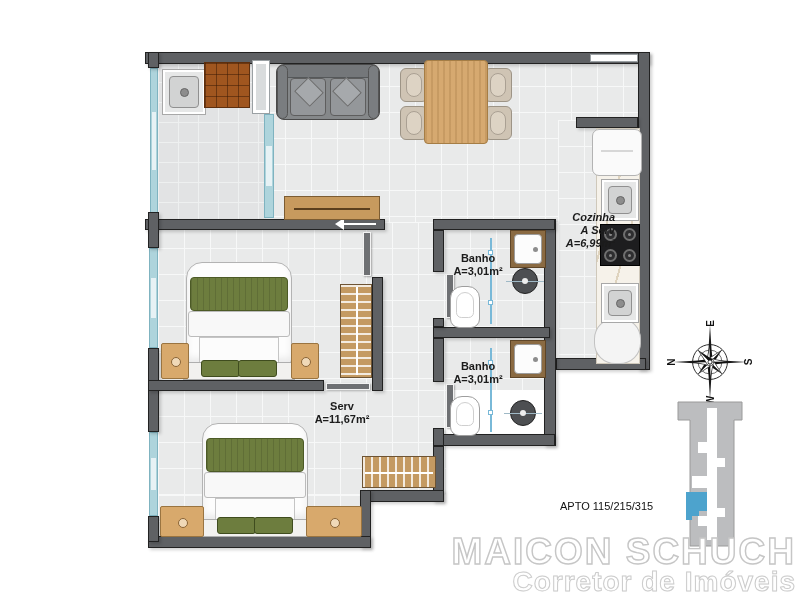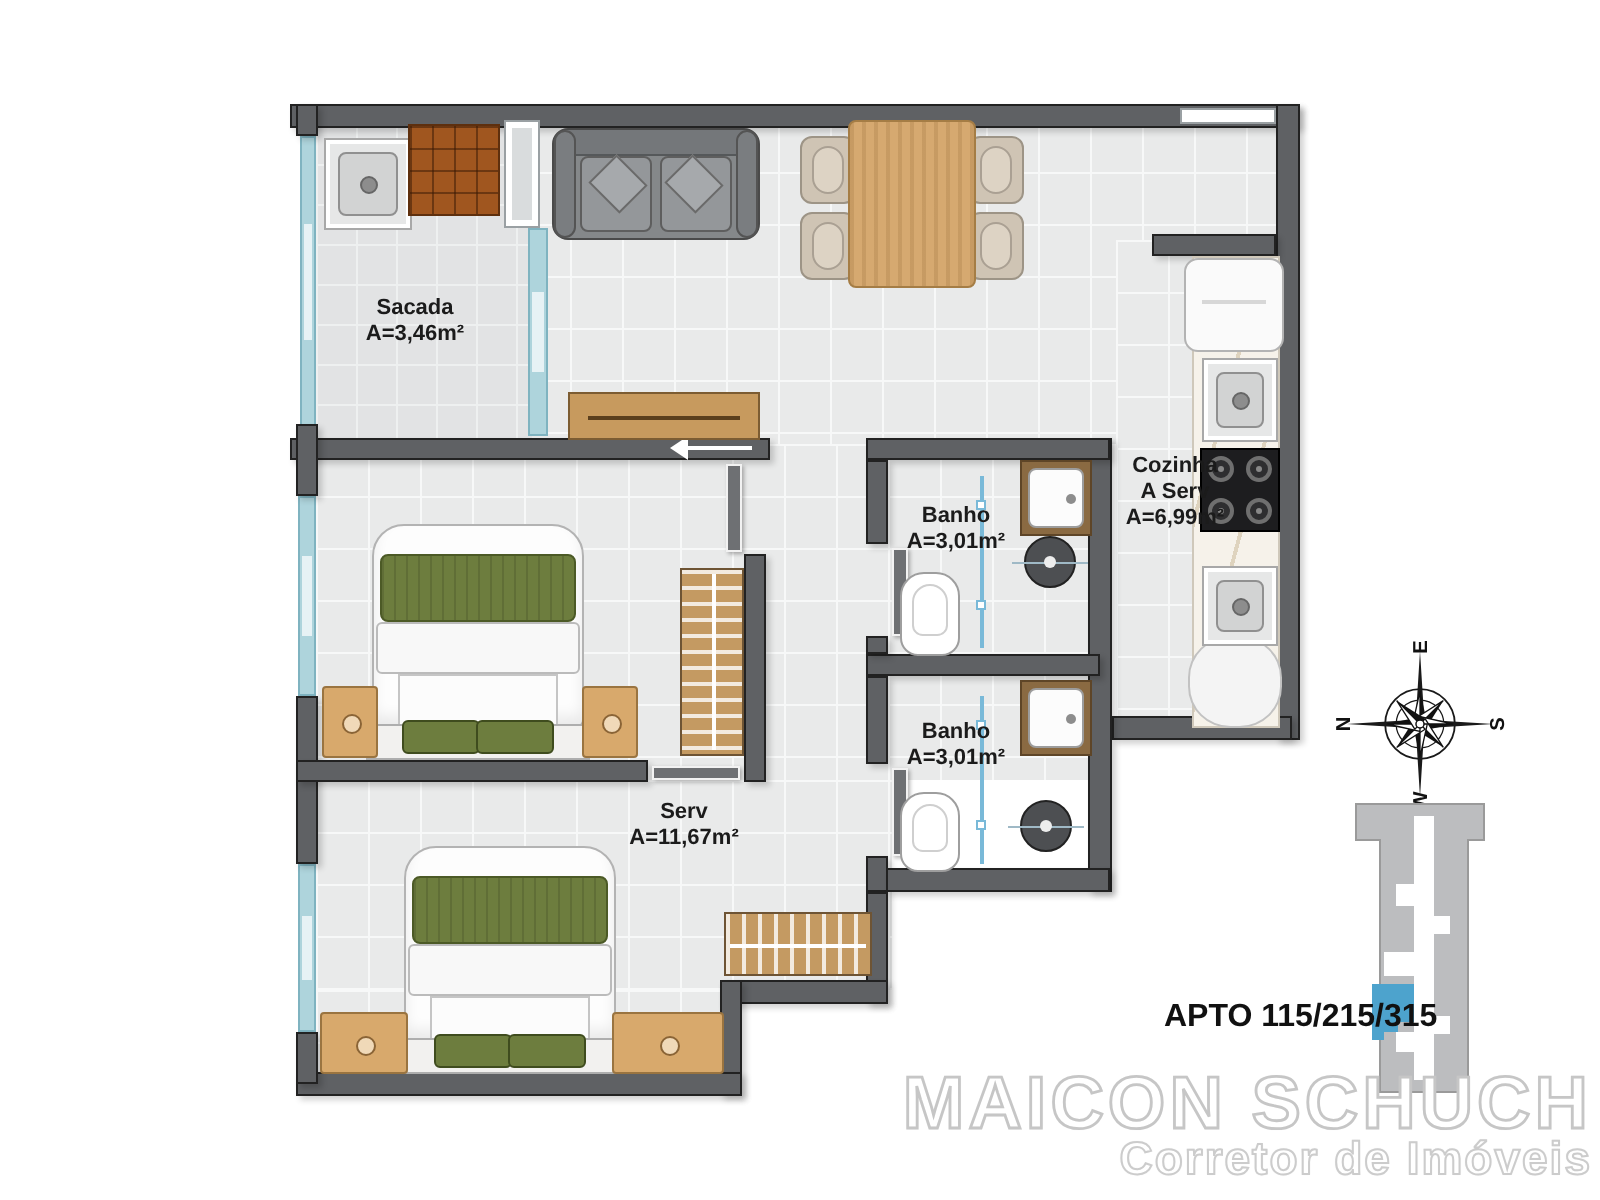--- a/index.html
+++ b/index.html
@@ -90,25 +90,25 @@
   .vsink{position:absolute;background:#fcfcfc;border:1px solid #9c9c9c;border-radius:4px;}
   .vsink::after{content:"";position:absolute;right:3px;top:50%;width:5px;height:5px;margin-top:-2.5px;
         background:#8d8d8d;border-radius:50%;}
   .shower{position:absolute;border-radius:50%;background:#4d4f52;border:1px solid #222;}
   .shower::after{content:"";position:absolute;left:50%;top:50%;width:6px;height:6px;margin:-3px;
         background:#ededed;border-radius:50%;}
   .shower::before{content:"";position:absolute;left:-7px;top:50%;width:38px;height:1px;background:#9fb9c6;}
   .pipe{position:absolute;background:#79b9d8;}
   .valve{position:absolute;width:5px;height:5px;background:#fff;border:1px solid #79b9d8;box-sizing:border-box;}
   
-  .apto{position:absolute;font-size:16px;font-weight:bold;color:#111;letter-spacing:0;margin-left:22px;}
+  .apto{position:absolute;font-size:11px;font-weight:normal;color:#111;letter-spacing:0;}
   .wm{position:absolute;right:4px;font-weight:bold;color:#fff;white-space:nowrap;
       -webkit-text-stroke:1.4px #c6c6c6;text-shadow:0 0 1px #d4d4d4;}
   .wm1{top:531px;font-size:37px;letter-spacing:2px;text-align:right;}
-  .wm2{top:566px;font-size:23px;-webkit-text-stroke:1px #cccccc;letter-spacing:1px;}
+  .wm2{top:566px;font-size:28px;-webkit-text-stroke:1px #cccccc;letter-spacing:1px;}
   .sideboard{position:absolute;background:#c79a5e;border:1px solid #7c5c32;}
   .sideboard::after{content:"";position:absolute;left:10%;right:10%;top:50%;height:2px;background:#5b3f1d;}
 </style>
 </head>
 <body>
 
 <div id="canvas">
 
   <div class="floor" style="left:155px;top:60px;width:490px;height:162px;"></div>
   <div class="floor" style="left:558px;top:120px;width:85px;height:242px;"></div>
@@ -221,25 +221,21 @@
     <span class="fold"></span>
     <span class="sheet"></span>
     <span class="board"></span>
     <span class="cush" style="left:15px;"></span>
     <span class="cush" style="right:15px;"></span>
   </div>
   <div class="wood knob" style="left:160px;top:506px;width:44px;height:31px;"></div>
   <div class="wood knob" style="left:306px;top:506px;width:56px;height:31px;"></div>
   <div class="wardrobe h" style="left:362px;top:456px;width:74px;height:32px;"></div>
 
-  <div class="rlabel" style="left:160px;top:148px;width:95px;">
-    <div>Sacada</div>
-    <div>A=3,46m²</div>
-  </div>
-  <div class="rlabel" style="left:560px;top:227px;width:55px;text-align:center;">
+  <div class="rlabel" style="left:560px;top:211px;width:55px;text-align:right;font-style:italic;">
     <div>Cozinha</div>
     <div>A Serv</div>
     <div>A=6,99m²</div>
   </div>
   <div class="rlabel" style="left:438px;top:252px;width:80px;">
     <div>Banho</div>
     <div>A=3,01m²</div>
   </div>
   <div class="rlabel" style="left:438px;top:360px;width:80px;">
     <div>Banho</div>

